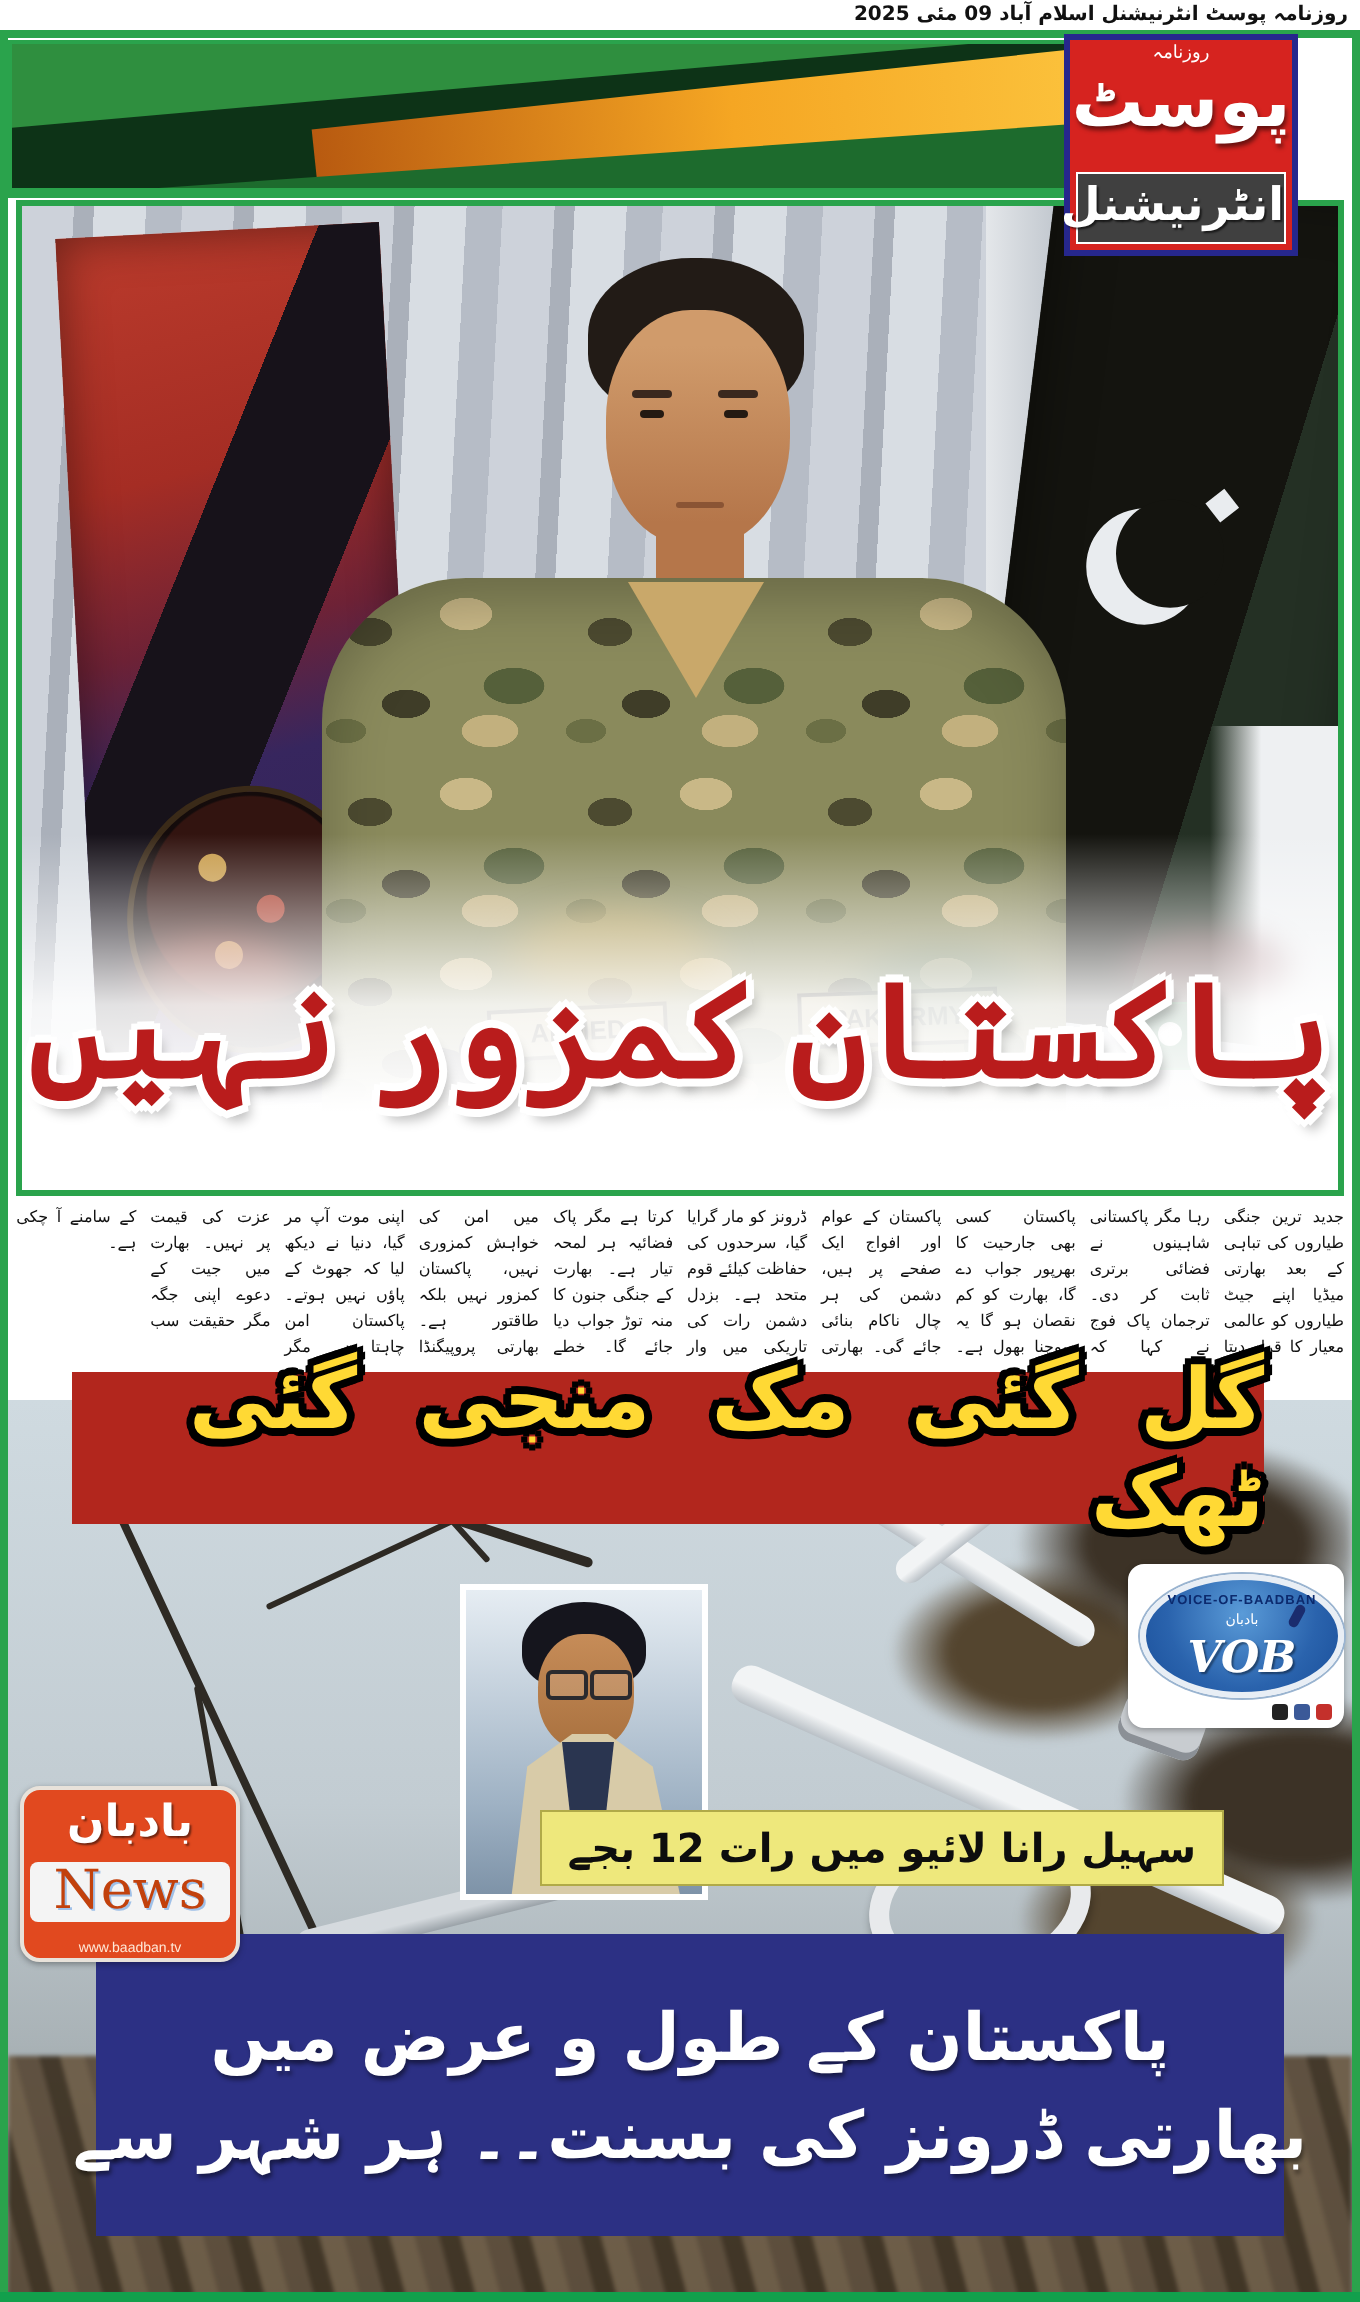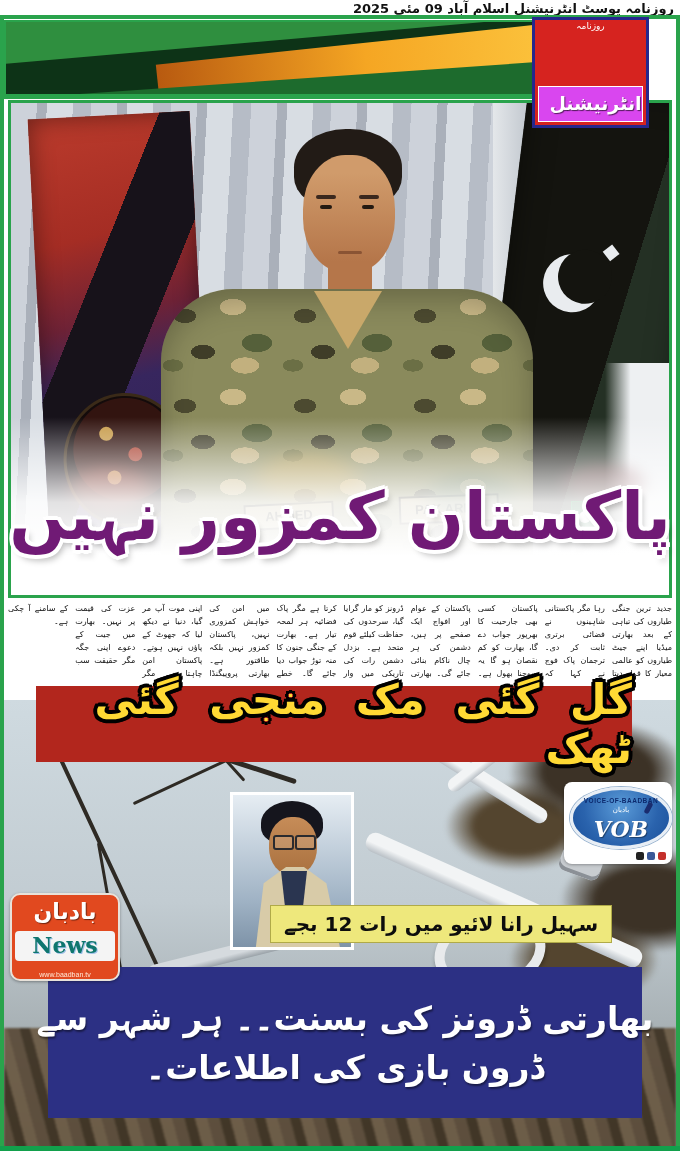--- a/index.html
+++ b/index.html
@@ -1,21 +1,21 @@
 <!DOCTYPE html>
 <html lang="ur"><head>
 <meta charset="utf-8">
 <style>
   html,body{margin:0;padding:0;background:#ffffff;}
   .page{position:relative;width:680px;height:1151px;background:#ffffff;overflow:hidden;
         font-family:"DejaVu Sans","Liberation Sans",sans-serif;}
   .abs{position:absolute;}
 
   
-  .date-line{top:1px;right:6px;font-size:13px;font-weight:700;color:#111;direction:rtl;}
+  .date-line{top:1px;right:6px;font-size:10px;font-weight:700;color:#111;direction:rtl;}
   .top-rule{top:15px;left:0;width:680px;height:4px;background:#2aa34c;}
   .green-rule2{top:94px;left:4px;width:528px;height:5px;background:#2aa34c;}
 
   .banner{top:20px;left:4px;width:527px;height:72px;border:2px solid #2aa34c;
           background:#0d3317;overflow:hidden;}
   .banner .band1{position:absolute;left:-40px;top:-34px;width:760px;height:46px;
           background:#2f8f3f;transform:rotate(-5deg);}
   .banner .band2{position:absolute;left:150px;top:6px;width:700px;height:40px;
           background:linear-gradient(90deg,#b85a10,#f5a623 30%,#ffd24a 70%,#ffb62a);
           transform:rotate(-6deg);}
@@ -23,22 +23,22 @@
           background:#1d6b2d;transform:rotate(-4deg);}
   .banner .label{position:absolute;left:30px;top:8px;width:230px;text-align:center;
           color:#fff;font-size:34px;font-weight:700;direction:rtl;
           text-shadow:2px 2px 2px rgba(0,0,0,.55);}
 
   .masthead{top:17px;left:532px;width:117px;height:111px;background:#d6231f;
           border:3px solid #26278d;box-sizing:border-box;z-index:9;text-align:center;}
   .masthead .daily{display:block;color:#fff;font-size:9px;margin-top:1px;direction:rtl;}
   .masthead .title{display:block;color:#fff;font-size:36px;font-weight:700;line-height:40px;
           direction:rtl;text-shadow:1px 2px 2px rgba(0,0,0,.5);}
-  .masthead .sub{position:absolute;left:3px;right:3px;bottom:3px;height:34px;background:#d946ef;
-          border:1px solid #fff;color:#fff;font-size:19px;font-weight:700;line-height:33px;
+  .masthead .sub{position:absolute;left:3px;right:3px;bottom:3px;height:34px;background:#404040;
+          border:1px solid #fff;color:#fff;font-size:23px;font-weight:700;line-height:33px;
           direction:rtl;text-shadow:1px 1px 1px rgba(0,0,0,.6);padding-left:10px;}
 
   
   .photo-panel{top:100px;left:8px;width:664px;height:498px;border:3px solid #2aa34c;
           box-sizing:border-box;overflow:hidden;z-index:1;
           background:repeating-linear-gradient(93deg,#cdd2da 0 26px,#aab0ba 26px 36px,#d8dde3 36px 62px,#b6bcc6 62px 80px);}
   .flag-left{position:absolute;left:28px;top:12px;width:162px;height:438px;transform:rotate(-3deg);
           background:linear-gradient(168deg,#bb3b2c 0%,#a52d24 28%,#6e2236 46%,#37265e 60%,#2c2150 100%);
           box-shadow:inset 0 0 24px rgba(0,0,0,.45);}
   .flag-left .black-band{position:absolute;inset:0;
@@ -93,23 +93,23 @@
   .crowd-blur{position:absolute;left:0;top:330px;width:100%;height:115px;filter:blur(6px);opacity:.5;
           background:
            radial-gradient(ellipse 70px 40px at 15% 50%,#b04030 40%,transparent 70%),
            radial-gradient(ellipse 90px 44px at 45% 40%,#c8a040 40%,transparent 70%),
            radial-gradient(ellipse 80px 40px at 70% 55%,#406048 40%,transparent 70%),
            radial-gradient(ellipse 70px 36px at 90% 45%,#804048 40%,transparent 70%);}
   .white-fade{position:absolute;left:0;bottom:0;width:100%;height:178px;
           background:linear-gradient(180deg,rgba(255,255,255,0) 0%,rgba(255,255,255,.88) 48%,#ffffff 78%);}
 
   .headline{top:442px;left:0;width:680px;text-align:center;z-index:6;direction:rtl;
-          color:#701a75;font-size:66px;font-weight:700;line-height:150px;
+          color:#b91c1c;font-size:66px;font-weight:700;line-height:150px;
           text-shadow:-3px -3px 0 #fff,3px -3px 0 #fff,-3px 3px 0 #fff,3px 3px 0 #fff,
-                      0 -4px 0 #fff,0 4px 0 #fff,-4px 0 0 #fff,4px 0 0 #fff,4px 6px 6px rgba(0,0,0,.25);}
+                      0 -4px 0 #fff,0 4px 0 #fff,-4px 0 0 #fff,4px 0 0 #fff,4px 6px 6px rgba(0,0,0,.25);font-family:Liberation Serif, serif;}
 
   
   .body-text{top:602px;left:8px;width:664px;height:82px;direction:rtl;column-count:10;column-gap:7px;
           font-size:8px;line-height:13px;text-align:justify;color:#101010;overflow:hidden;}
 
   
   .red-strip{top:686px;left:36px;width:596px;height:76px;background:#b2261d;z-index:4;
           display:flex;align-items:center;justify-content:center;}
   .red-strip .txt{direction:rtl;color:#ffd934;font-size:42px;font-weight:700;word-spacing:16px;
           text-shadow:-3px -3px 0 #000,3px -3px 0 #000,-3px 3px 0 #000,3px 3px 0 #000,
@@ -162,21 +162,21 @@
           box-sizing:border-box;z-index:5;display:flex;align-items:center;justify-content:center;}
   .ticker .txt{direction:rtl;color:#0d0d0d;font-size:20px;font-weight:700;}
 
   
   .baadban{top:893px;left:10px;width:106px;height:84px;border-radius:10px;overflow:hidden;z-index:5;
           border:2px solid #e8e2da;background:#e1491f;box-shadow:0 1px 3px rgba(0,0,0,.35);}
   .baadban .urdu{display:block;text-align:center;color:#fff;font-size:22px;font-weight:700;direction:rtl;
           line-height:34px;text-shadow:1px 1px 1px rgba(0,0,0,.5);}
   .baadban .news-band{position:absolute;left:3px;right:3px;top:36px;height:30px;background:#f4f4f4;
           border-radius:4px;text-align:center;}
-  .baadban .news{color:#0f766e;font-size:22px;font-weight:700;line-height:29px;
+  .baadban .news{color:#c2410c;font-size:27px;font-weight:400;line-height:29px;
           font-family:"DejaVu Serif","Liberation Serif",serif;
           text-shadow:1px 1px 0 #9fc0e8;}
   .baadban .url{position:absolute;left:0;bottom:1px;width:100%;text-align:center;color:#ffe9d8;
           font-size:7px;font-family:"Liberation Sans",sans-serif;}
 
   
   .navy{top:967px;left:48px;width:594px;height:151px;background:#2c3084;z-index:4;
           display:flex;flex-direction:column;align-items:center;justify-content:center;}
   .navy .line{direction:rtl;color:#fff;font-size:33px;font-weight:700;line-height:49px;white-space:nowrap;
           text-shadow:1px 2px 2px rgba(0,0,0,.45);}
@@ -199,20 +199,21 @@
   <div class="abs top-rule"></div>
 
   <div class="abs banner">
     <div class="band1"></div>
     <div class="band2"></div>
     <div class="band3"></div>
   </div>
 
   <div class="abs masthead">
     <span class="daily">روزنامہ</span>
+    <span class="title">پوسٹ</span>
     <div class="sub">انٹرنیشنل</div>
   </div>
 
   <div class="abs green-rule2"></div>
 
   <div class="abs photo-panel">
     <div class="flag-left">
       <div class="black-band"></div>
       <div class="crest">
         <i style="left:34px;top:30px;background:#c79b4a;"></i>
@@ -308,22 +309,22 @@
 
   <div class="abs baadban">
     <span class="urdu">بادبان</span>
     <div class="news-band">
       <span class="news">News</span>
     </div>
     <div class="url">www.baadban.tv</div>
   </div>
 
   <div class="abs navy">
+    <div class="line">پاکستان کے طول و عرض میں</div>
     <div class="line">بھارتی ڈرونز کی بسنت۔۔ ہر شہر سے</div>
-    <div class="line">ڈرون بازی کی اطلاعات۔</div>
   </div>
 
 
   <div class="abs side-border-l"></div>
   <div class="abs side-border-r"></div>
   <div class="abs bottom-bar"></div>
 
 </div>
 
 </body></html>

